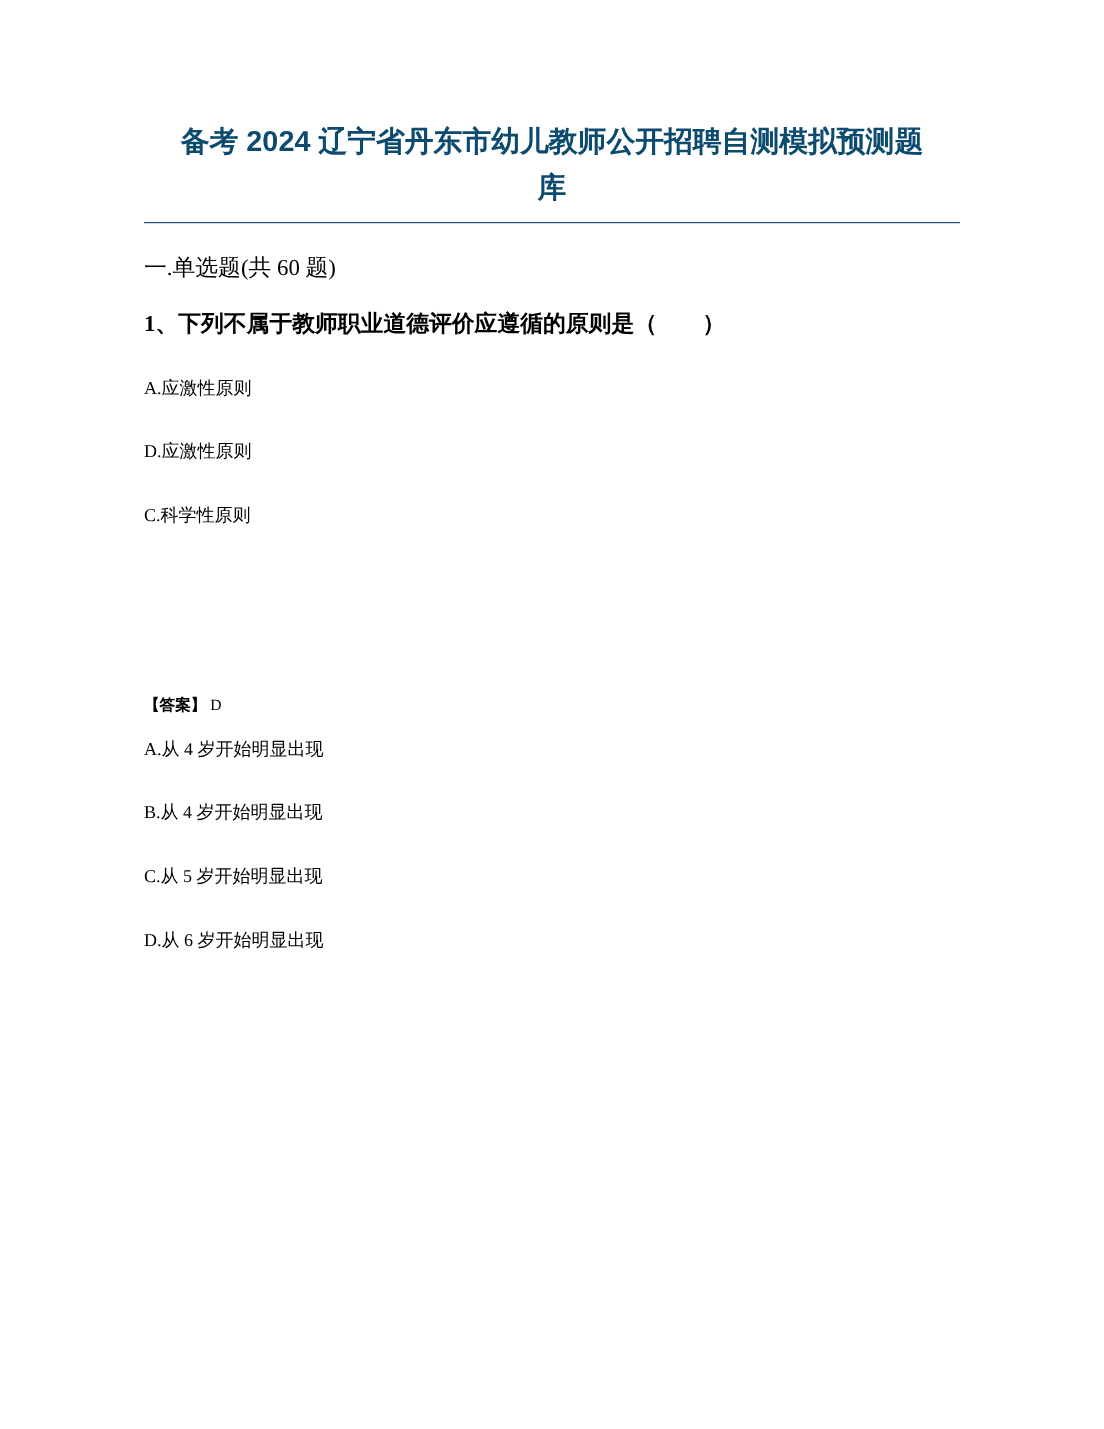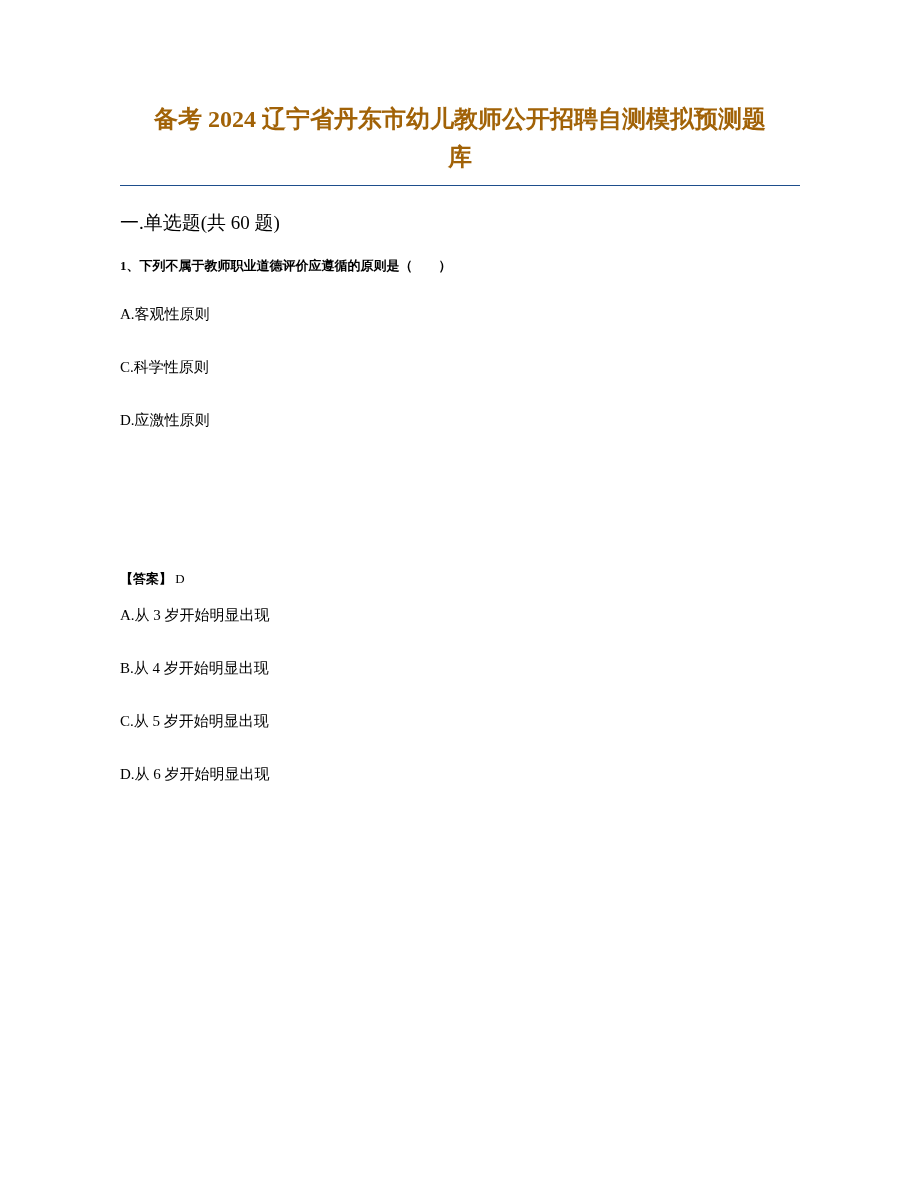--- a/index.html
+++ b/index.html
@@ -9,39 +9,39 @@
     font-family: "SimSun", "宋体", serif;
     width: 920px;
     height: 1191px;
     position: relative;
     color: #000;
   }
   .page {
     padding: 100px 120px 60px 120px;
   }
   .title {
-    color: #a16207;
-    font-family: Liberation Serif, serif;
+    color: #0c4a6e;
+    font-family: Liberation Sans, sans-serif;
     font-size: 24px;
     font-weight: bold;
     text-align: center;
     line-height: 1.6;
     margin-bottom: 8px;
   }
   .title-underline {
     border-bottom: 1px solid #1e4e8c;
     margin: 0 0 24px 0;
   }
   .section-heading {
     font-size: 19px;
     margin: 18px 0 20px 0;
     font-family: Liberation Serif, serif;
   }
   .question-stem {
-    font-size: 13px;
+    font-size: 19px;
     margin: 18px 0 28px 0;
     line-height: 1.6;
   }
   .option {
     font-size: 15px;
     margin: 0 0 34px 0;
   }
   .answer {
     font-size: 13px;
     margin: 140px 0 18px 0;
@@ -57,26 +57,26 @@
 
   <div class="title">
     <span>备考 2024 辽宁省丹东市幼儿教师公开招聘自测模拟预测题</span><br>
     <span>库</span>
   </div>
   <div class="title-underline"></div>
 
   <div class="section-heading">一.单选题(共 60 题)</div>
 
   <div class="question-stem bold">1、下列不属于教师职业道德评价应遵循的原则是（　　）</div>
-  <div class="option">A.客观性原则</div>
+  <div class="option">A.应激性原则</div>
+  <div class="option">D.应激性原则</div>
   <div class="option">C.科学性原则</div>
-  <div class="option">D.应激性原则</div>
 
   <div class="answer">
     <span class="bold">【答案】</span><span> D</span>
   </div>
 
-  <div class="option">A.从 3 岁开始明显出现</div>
+  <div class="option">A.从 4 岁开始明显出现</div>
   <div class="option">B.从 4 岁开始明显出现</div>
   <div class="option">C.从 5 岁开始明显出现</div>
   <div class="option">D.从 6 岁开始明显出现</div>
 
 </div>
 
 </body></html>

